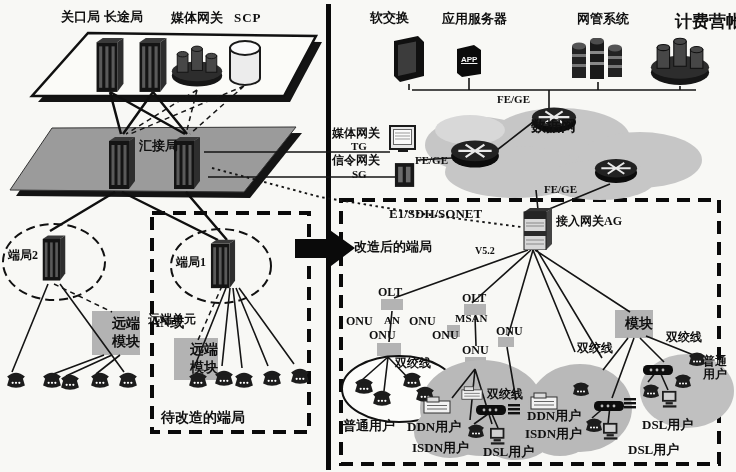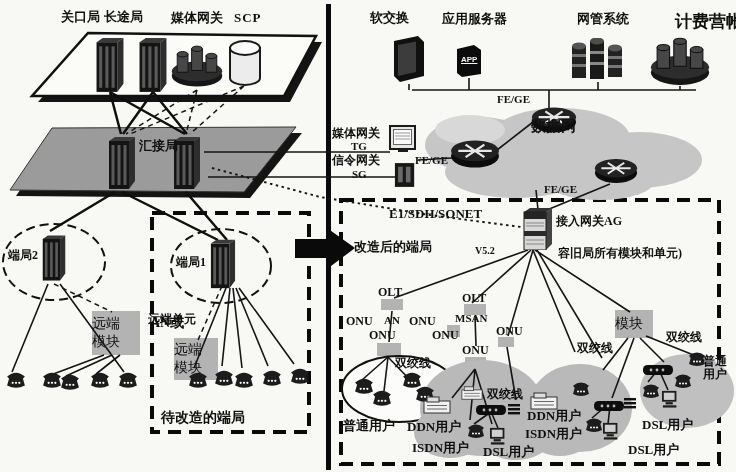--- a/index.html
+++ b/index.html
@@ -1,21 +1,21 @@
 <!DOCTYPE html>
 <html><head>
 <meta charset="utf-8">
 <style>
   html,body{margin:0;padding:0;background:#e8e8e4;}
   #stage{position:relative;width:736px;height:472px;background:#f8f8f5;overflow:hidden;
          font-family:"Liberation Serif","DejaVu Serif",serif;}
   #bg{position:absolute;left:0;top:0;z-index:2;}
   .lb{position:absolute;z-index:3;font-weight:bold;color:#101010;white-space:nowrap;line-height:1.1;}
-  .gbox{position:absolute;z-index:1;background:#b3b3b3;color:#101010;font-weight:normal;
-        text-align:left;display:flex;flex-direction:column;justify-content:center;}
+  .gbox{position:absolute;z-index:1;background:#b3b3b3;color:#101010;font-weight:bold;
+        text-align:right;display:flex;flex-direction:column;justify-content:center;}
   .sm{position:absolute;z-index:1;background:#b3b3b3;}
   .white{color:#f5f5f5;text-decoration:underline;}
 </style>
 </head>
 <body>
 
 <div id="stage">
 
 <svg id="bg" width="736" height="472" viewBox="0 0 736 472">
   <defs>
@@ -283,21 +283,20 @@
 <div class="lb" style="left:415px;top:154px;font-size:11px">FE/GE</div>
 <div class="lb" style="left:332px;top:154px;font-size:12px">信令网关</div>
 <div class="lb" style="left:352px;top:168px;font-size:11px">SG</div>
 <div class="lb" style="left:531px;top:118px;font-size:15px">数据网</div>
 <div class="lb" style="left:544px;top:183px;font-size:11px">FE/GE</div>
 <div class="lb" style="left:389px;top:207px;font-size:13px">E1/SDH/SONET</div>
 <div class="lb" style="left:354px;top:240px;font-size:13px">改造后的端局</div>
 <div class="lb" style="left:475px;top:245px;font-size:10px">V5.2</div>
 <div class="lb" style="left:556px;top:215px;font-size:12px">接入网关AG</div>
 <div class="lb" style="left:558px;top:246px;font-size:12px;line-height:15px">
-  <span style="display:block">容旧局所有模块和单元)</span>
 </div>
 <div class="lb" style="left:378px;top:286px;font-size:12px">OLT</div>
 <div class="lb" style="left:462px;top:292px;font-size:12px">OLT</div>
 <div class="lb" style="left:346px;top:315px;font-size:12px">ONU</div>
 <div class="lb" style="left:384px;top:314px;font-size:11px">AN</div>
 <div class="lb" style="left:409px;top:315px;font-size:12px">ONU</div>
 <div class="lb" style="left:455px;top:312px;font-size:11px">MSAN</div>
 <div class="lb" style="left:496px;top:325px;font-size:12px">ONU</div>
 <div class="lb" style="left:369px;top:329px;font-size:12px">ONU</div>
 <div class="lb" style="left:432px;top:329px;font-size:12px">ONU</div>

